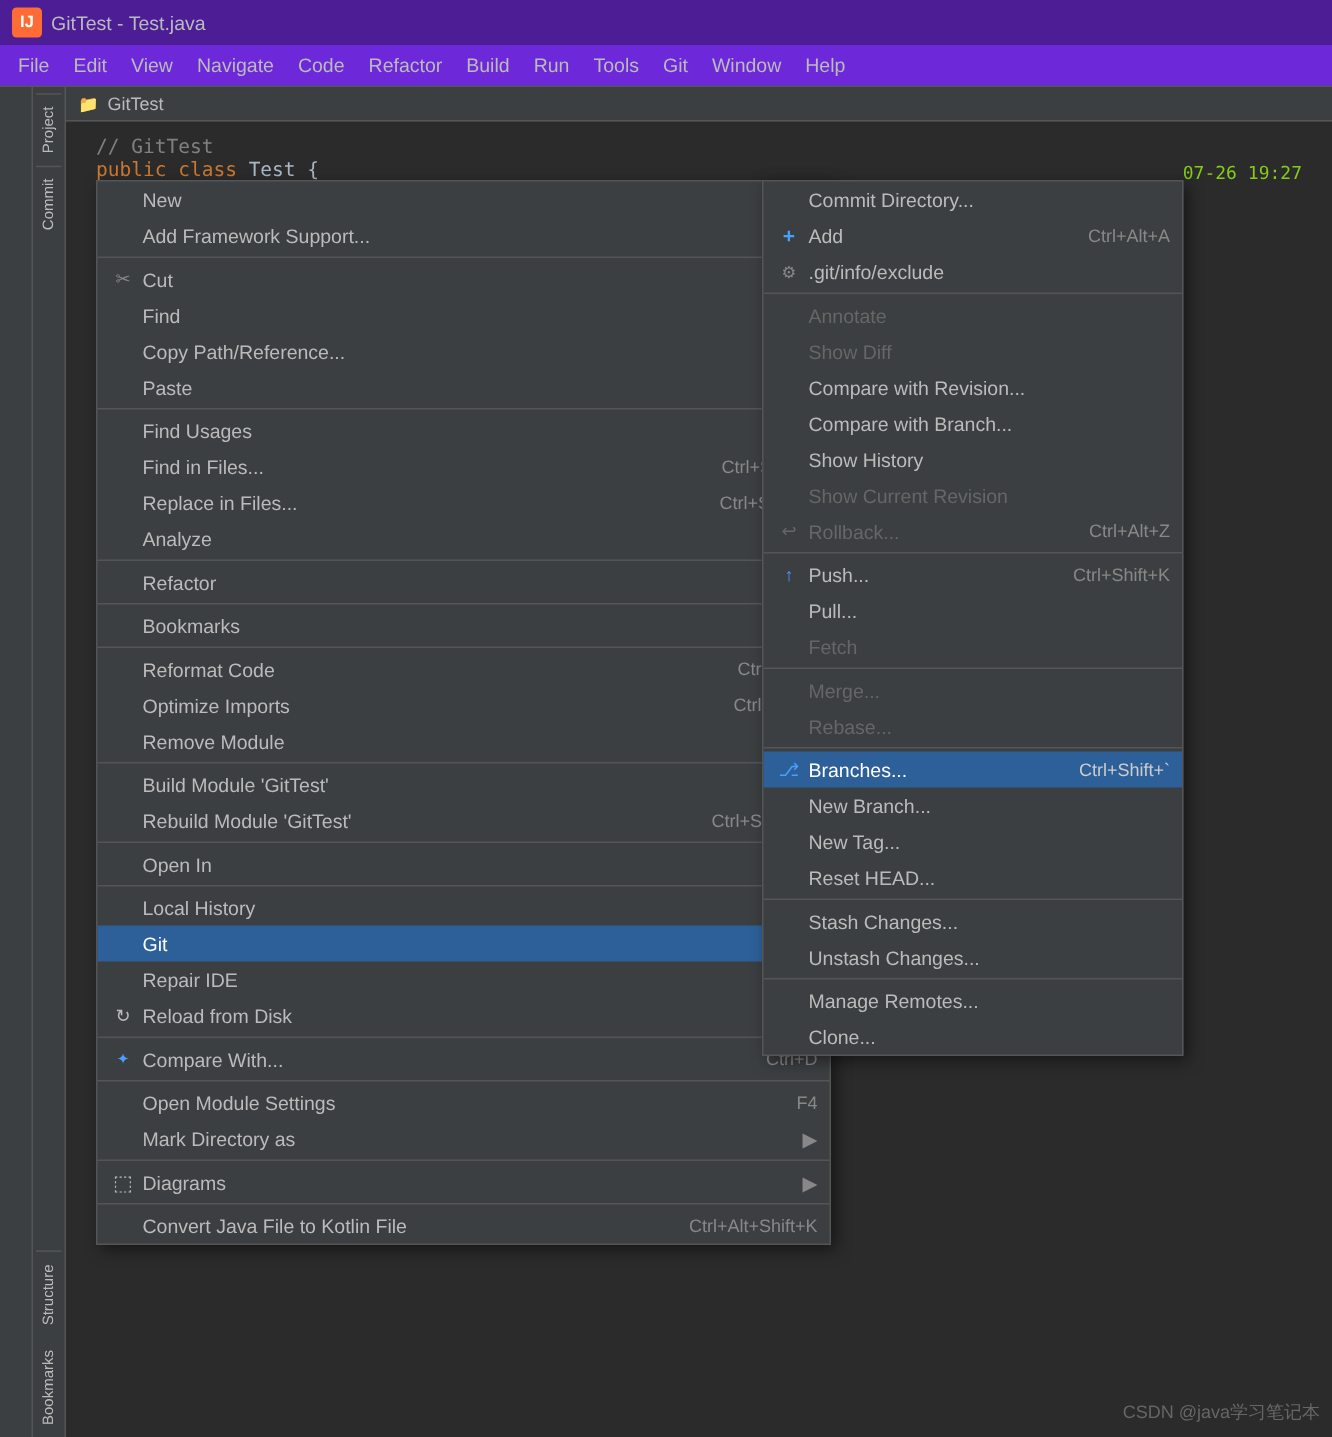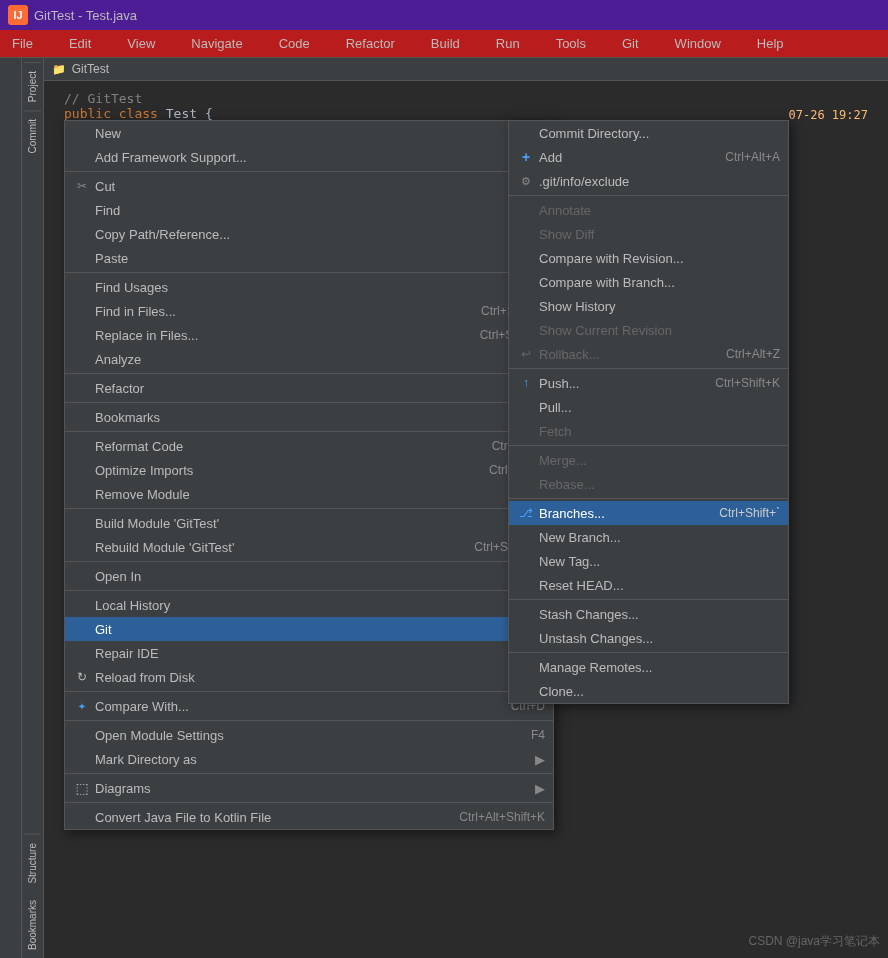--- a/index.html
+++ b/index.html
@@ -27,27 +27,26 @@
       width: 20px; height: 20px;
       background: #ff6b35;
       border-radius: 3px;
       margin-right: 6px;
       display: flex; align-items: center; justify-content: center;
       font-size: 11px; color: white; font-weight: bold;
     }
 
     
     .menu-bar {
-      background: #b91c1c;
+      background: #6d28d9;
       height: 28px;
       display: flex;
       align-items: center;
       padding: 0 4px;
       border-bottom: 1px solid #555;
-      gap: 20px;
     }
     .menu-item {
       padding: 3px 8px;
       color: #bbbbbb;
       cursor: pointer;
       border-radius: 3px;
       font-size: 13px;
     }
 
     
@@ -182,21 +181,21 @@
       <span>GitTest</span>
     </div>
 
     <div style="padding:10px 20px; font-family:Consolas,monospace; font-size:13px; color:#a9b7c6;">
       <div style="color:#808080;">// GitTest</div>
       <div><span style="color:#cc7832;">public class</span> <span style="color:#a9b7c6;">Test</span> {</div>
       <div style="margin-left:20px;"><span style="color:#cc7832;">public static void</span> <span style="color:#ffc66d;">main</span>(<span style="color:#cc7832;">St</span></div>
       <div style="margin-left:40px;"><span style="color:#a9b7c6;">ut.println(</span><span style="color:#6a8759;">"he</span></div>
     </div>
 
-    <div style="position:absolute; top:50px; right:20px; color:#fdba74; font-size:12px; font-family:Consolas,monospace;">07-26 19:27</div>
+    <div style="position:absolute; top:50px; right:20px; color:#84cc16; font-size:12px; font-family:Consolas,monospace;">07-26 19:27</div>
 
     <div style="position:absolute; bottom:8px; right:8px; color:#666; font-size:12px;">CSDN @java学习笔记本</div>
   </div>
 </div>
 
 <div class="context-menu">
 
   <div class="ctx-item">
     <span class="icon-space"></span>
     <span class="label">New</span>

